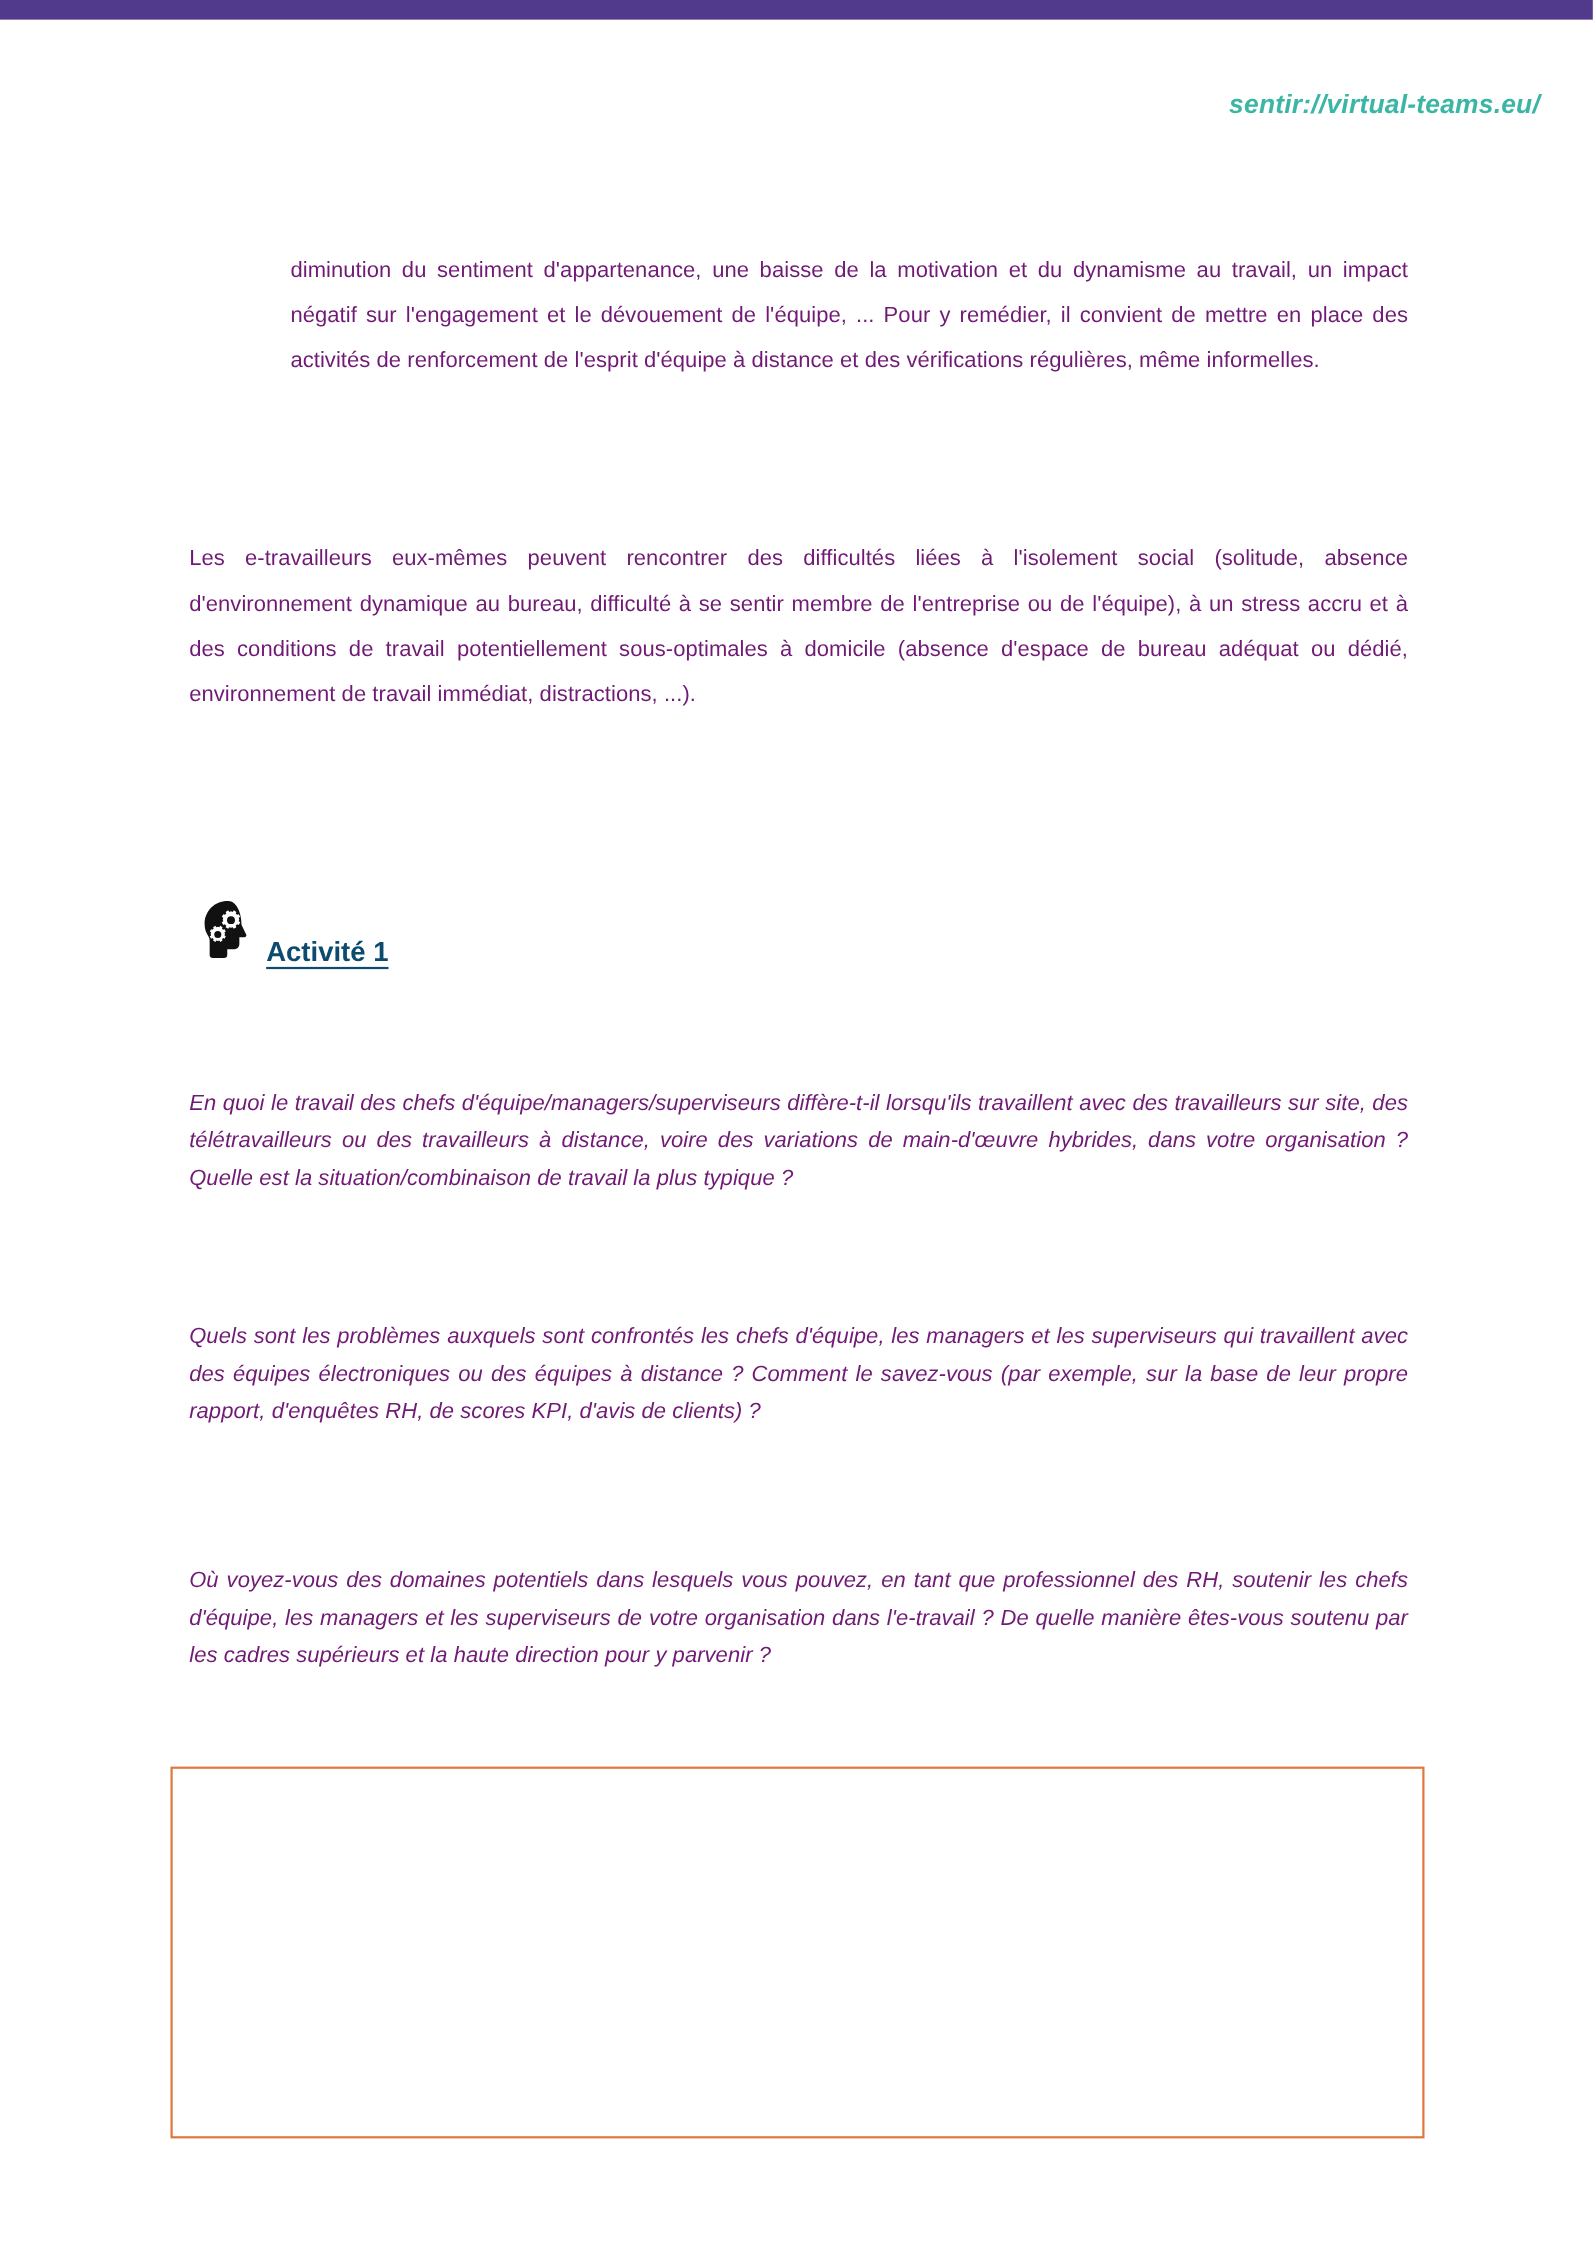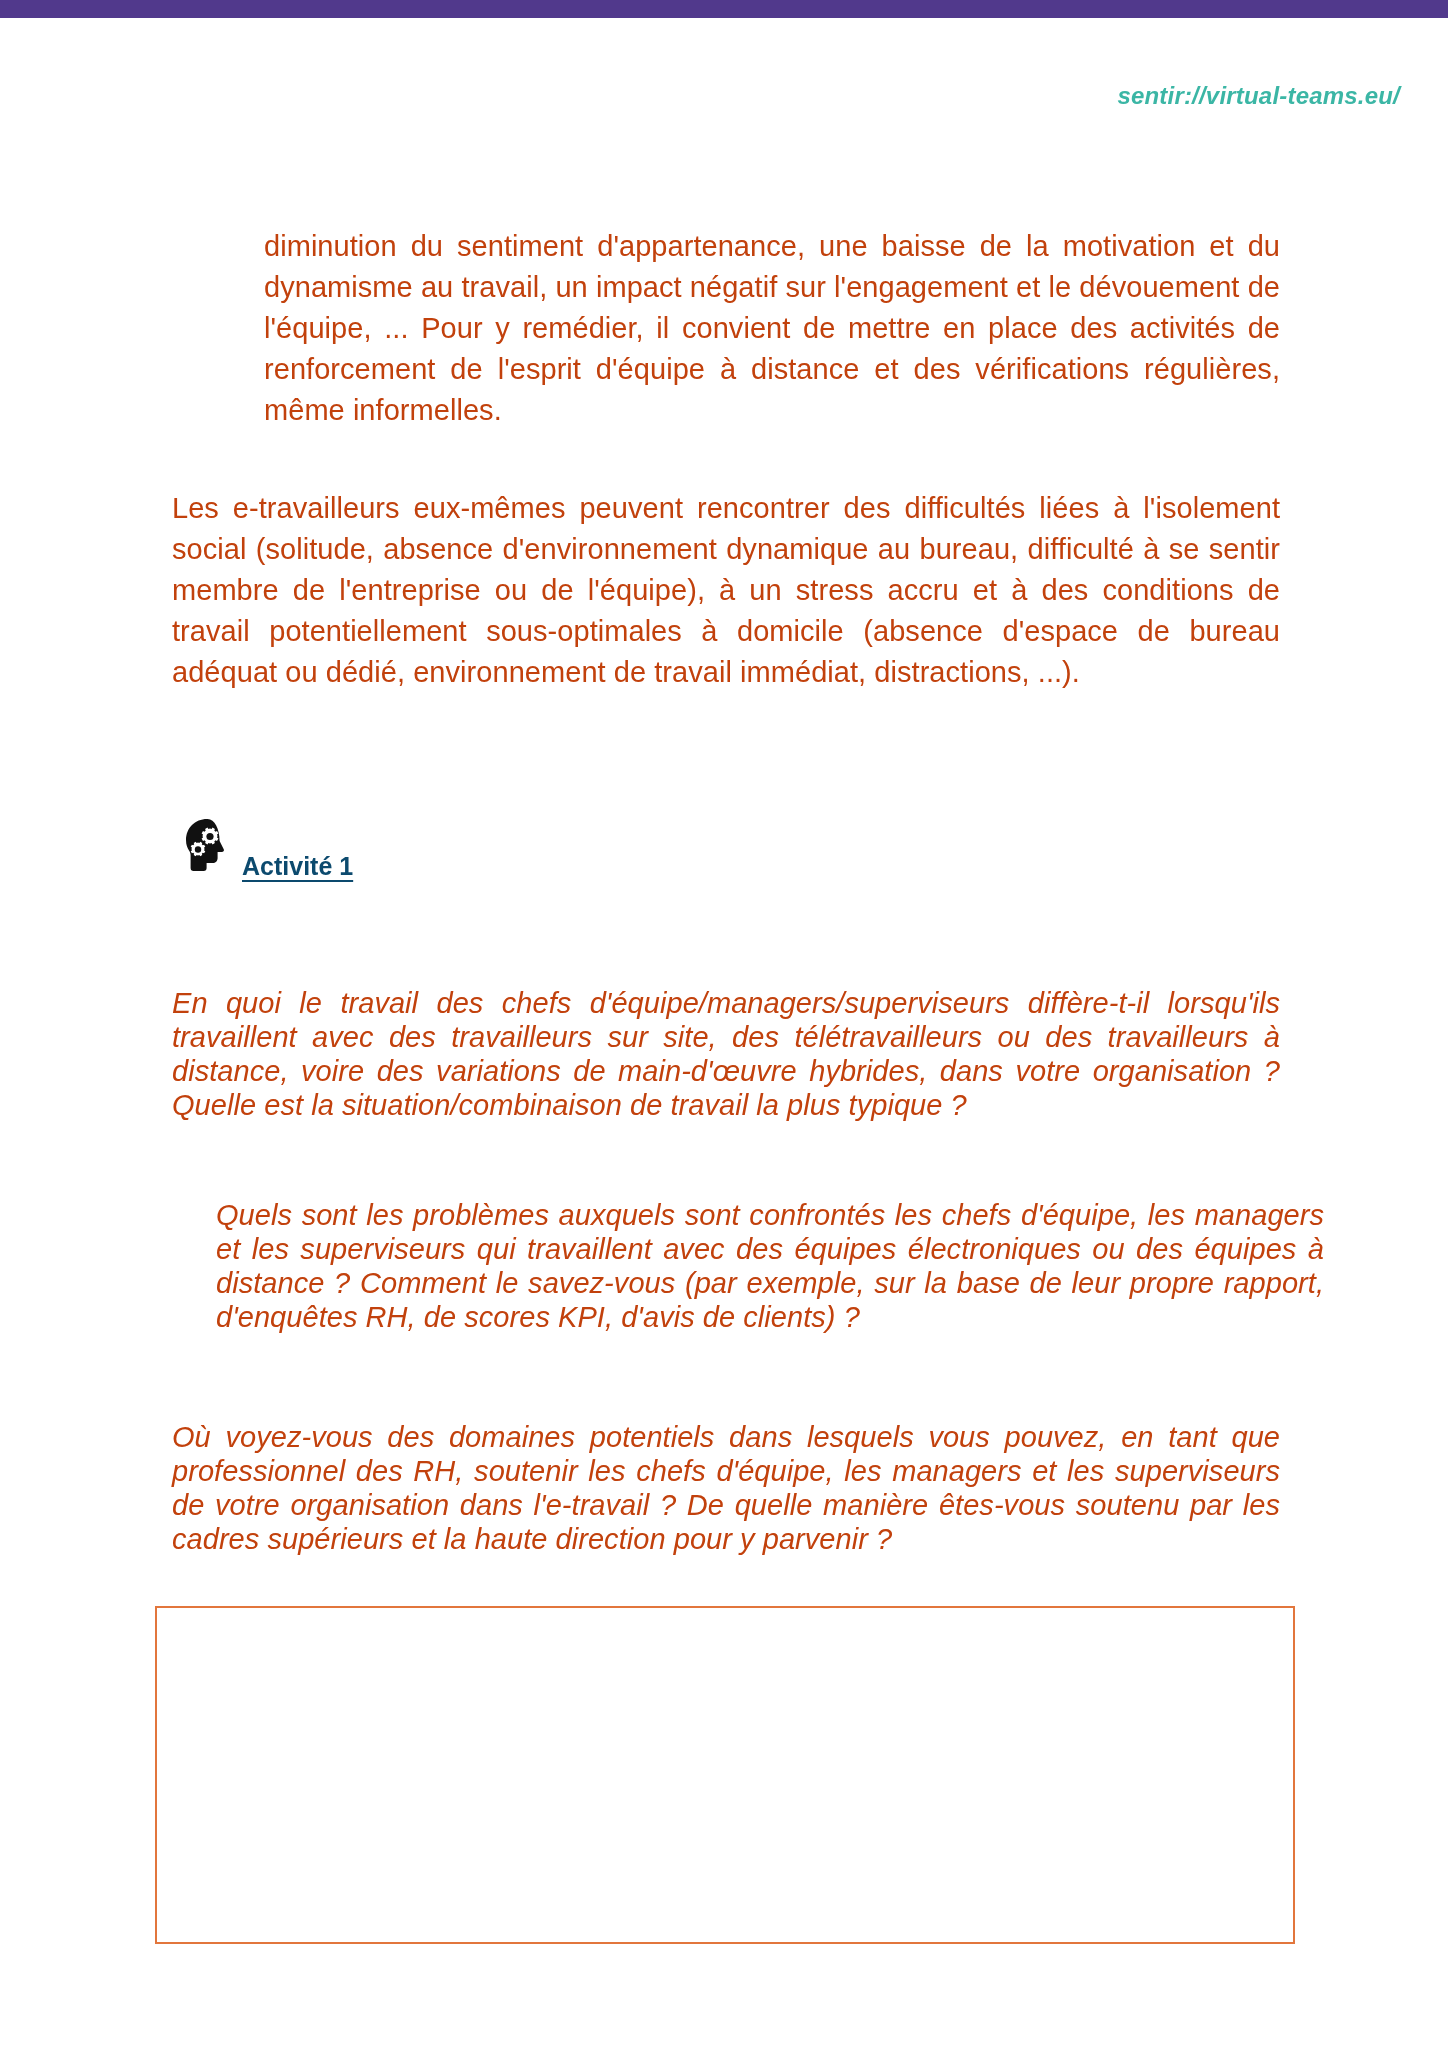--- a/index.html
+++ b/index.html
@@ -143,24 +143,24 @@
     left: 0; top: 0;
     width: 1448px;
   }
 
   p {
     margin: 0;
   }
 
   .para {
     position: absolute;
-    font-size: 29px;
+    font-size: 20px;
     line-height: 41px;
     text-align: justify;
-    color: #c2410c;
+    color: #701a75;
     letter-spacing: 0.05px;
   }
 
   .para.indented {
     left: 264px;
     width: 1016px;
   }
   .para.full {
     left: 172px;
     width: 1108px;
@@ -191,21 +191,21 @@
     top: 36px;
     font-size: 25px;
     font-weight: bold;
     color: #0c4a6e;
     text-decoration: underline;
     text-underline-offset: 5px;
     white-space: nowrap;
   }
 
   #q-1 { top: 968px; }
-  #q-2 { top: 1180px; margin-left: 44px; }
+  #q-2 { top: 1180px; }
   #q-3 { top: 1402px; }
 
   
   .answer-box {
     position: absolute;
     left: 155px;
     top: 1588px;
     width: 1140px;
     height: 338px;
     border: 2px solid #e2763c;

